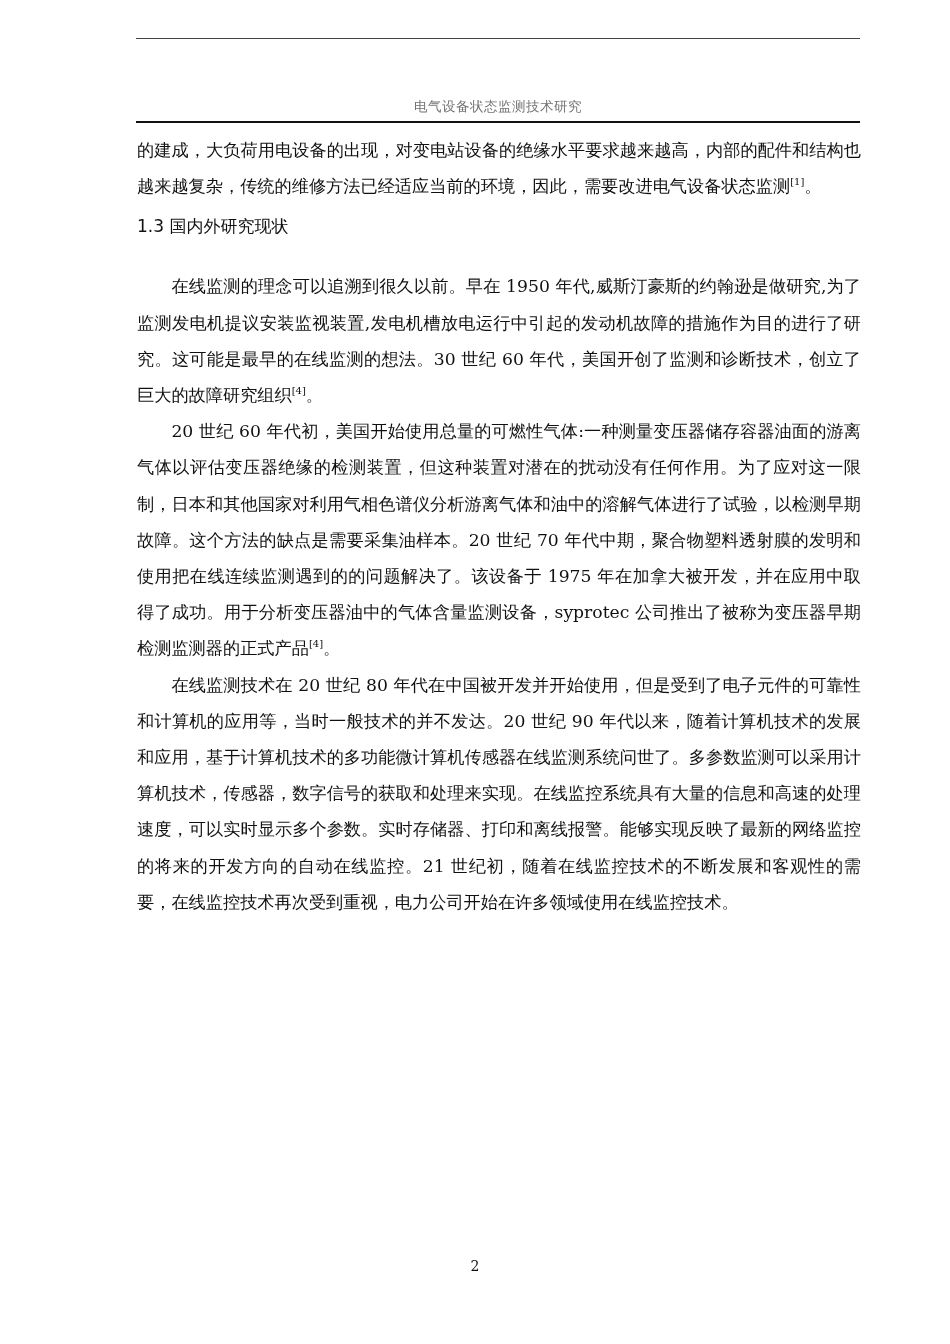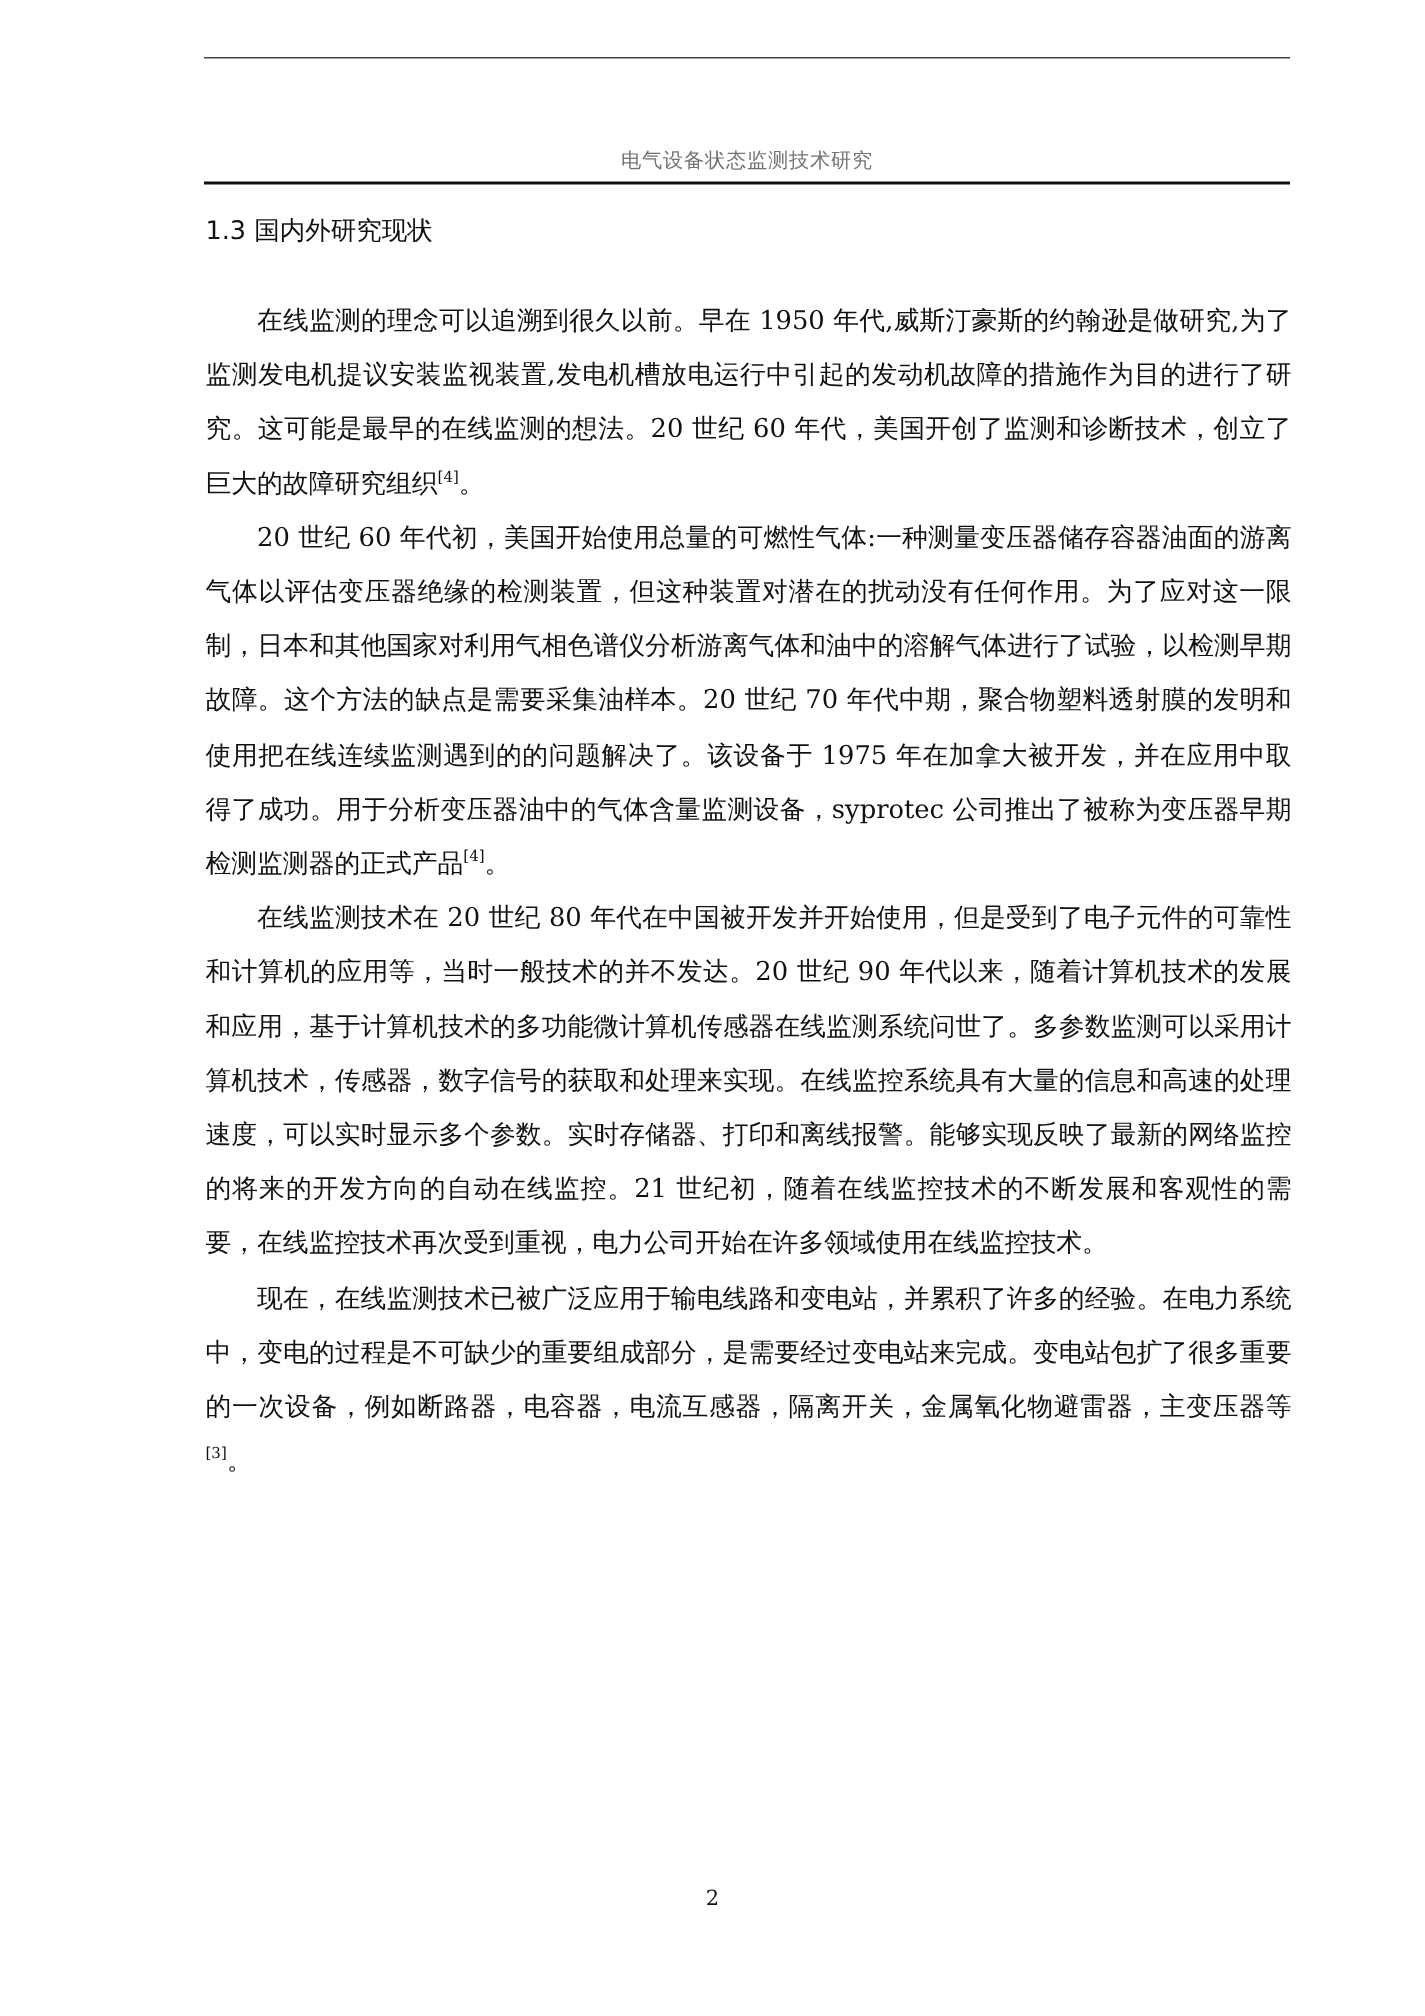--- a/index.html
+++ b/index.html
@@ -39,25 +39,25 @@
     }
   </style>
 </head>
 <body>
 
 <div class="rule-top"></div>
 <div class="header-title">电气设备状态监测技术研究</div>
 <div class="rule-header"></div>
 
 <div class="content">
+  <p><span>的建成，大负荷用电设备的出现，对变电站设备的绝缘水平要求越来越高，内部的配件和结构也越来越复杂，传统的维修方法已经适应当前的环境，因此，需要改进电气设备状态监测</span><sup>[1]</sup><span>。</span></p>
 
   <h3>1.3 国内外研究现状</h3>
 
-  <p class="indent"><span>在线监测的理念可以追溯到很久以前。早在 1950 年代,威斯汀豪斯的约翰逊是做研究,为了监测发电机提议安装监视装置,发电机槽放电运行中引起的发动机故障的措施作为目的进行了研究。这可能是最早的在线监测的想法。20 世纪 60 年代，美国开创了监测和诊断技术，创立了巨大的故障研究组织</span><sup>[4]</sup><span>。</span></p>
+  <p class="indent"><span>在线监测的理念可以追溯到很久以前。早在 1950 年代,威斯汀豪斯的约翰逊是做研究,为了监测发电机提议安装监视装置,发电机槽放电运行中引起的发动机故障的措施作为目的进行了研究。这可能是最早的在线监测的想法。30 世纪 60 年代，美国开创了监测和诊断技术，创立了巨大的故障研究组织</span><sup>[4]</sup><span>。</span></p>
 
   <p class="indent"><span>20 世纪 60 年代初，美国开始使用总量的可燃性气体:一种测量变压器储存容器油面的游离气体以评估变压器绝缘的检测装置，但这种装置对潜在的扰动没有任何作用。为了应对这一限制，日本和其他国家对利用气相色谱仪分析游离气体和油中的溶解气体进行了试验，以检测早期故障。这个方法的缺点是需要采集油样本。20 世纪 70 年代中期，聚合物塑料透射膜的发明和使用把在线连续监测遇到的的问题解决了。该设备于 1975 年在加拿大被开发，并在应用中取得了成功。用于分析变压器油中的气体含量监测设备，syprotec 公司推出了被称为变压器早期检测监测器的正式产品</span><sup>[4]</sup><span>。</span></p>
 
   <p class="indent"><span>在线监测技术在 20 世纪 80 年代在中国被开发并开始使用，但是受到了电子元件的可靠性和计算机的应用等，当时一般技术的并不发达。20 世纪 90 年代以来，随着计算机技术的发展和应用，基于计算机技术的多功能微计算机传感器在线监测系统问世了。多参数监测可以采用计算机技术，传感器，数字信号的获取和处理来实现。在线监控系统具有大量的信息和高速的处理速度，可以实时显示多个参数。实时存储器、打印和离线报警。能够实现反映了最新的网络监控的将来的开发方向的自动在线监控。21 世纪初，随着在线监控技术的不断发展和客观性的需要，在线监控技术再次受到重视，电力公司开始在许多领域使用在线监控技术。</span></p>
 
-  <p class="indent"><span>现在，在线监测技术已被广泛应用于输电线路和变电站，并累积了许多的经验。在电力系统中，变电的过程是不可缺少的重要组成部分，是需要经过变电站来完成。变电站包扩了很多重要的一次设备，例如断路器，电容器，电流互感器，隔离开关，金属氧化物避雷器，主变压器等</span><sup>[3]</sup><span>。</span></p>
 </div>
 
 <div class="page-num">2</div>
 
 </body></html>

